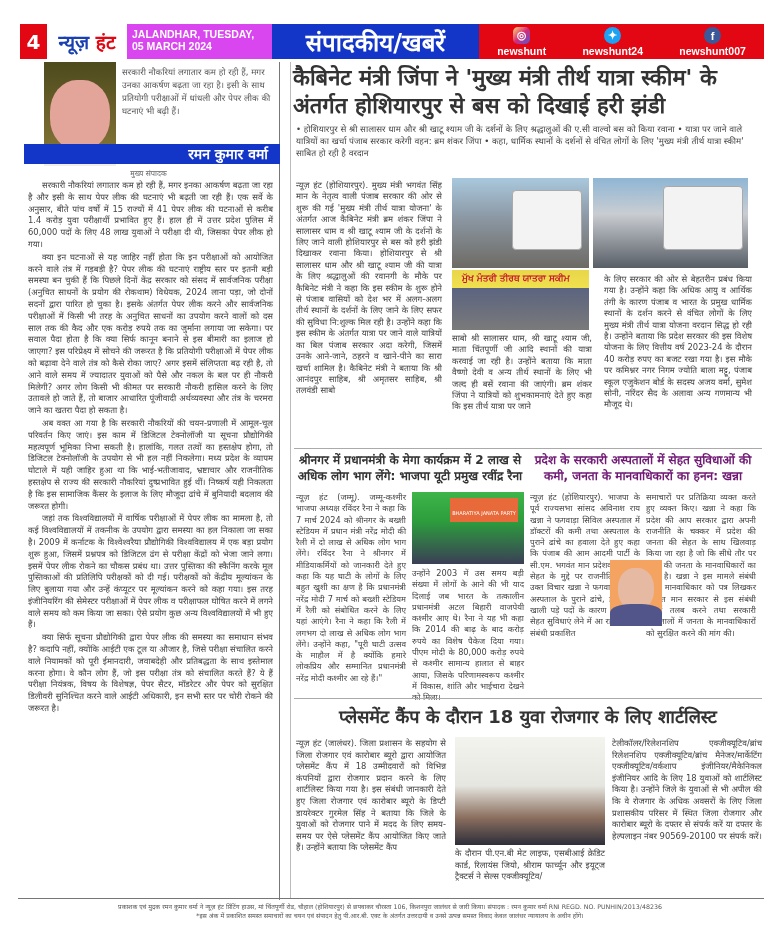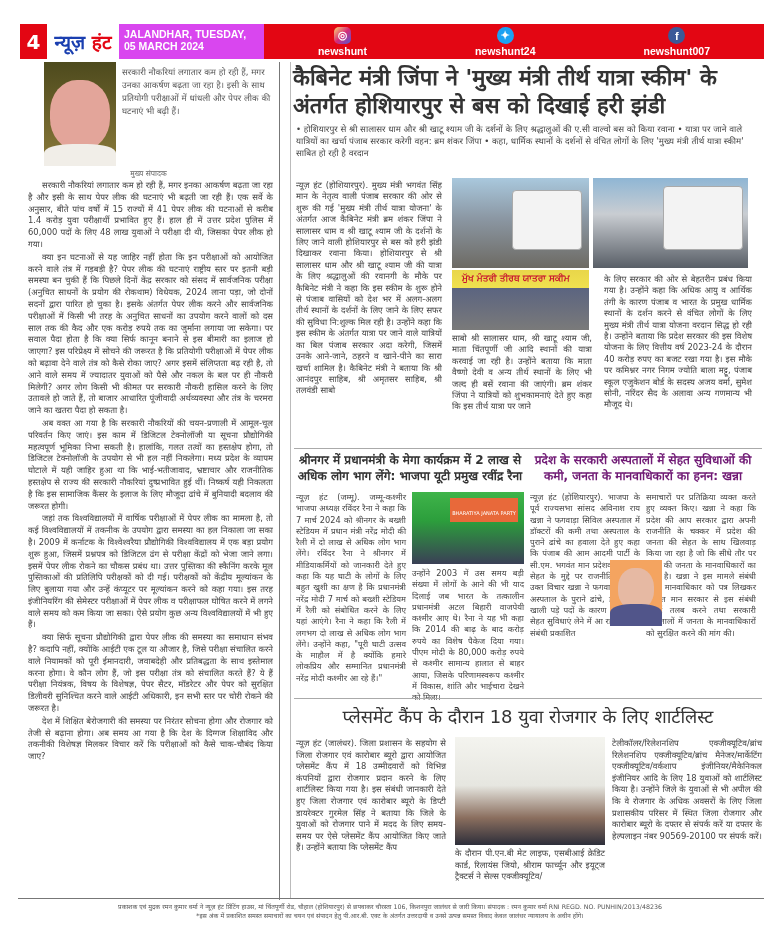--- a/index.html
+++ b/index.html
@@ -1,19 +1,19 @@
 <!DOCTYPE html>
 <html><head>
 <meta charset="utf-8">
 <style>
   *{box-sizing:border-box;margin:0;padding:0}
   body{width:768px;height:940px;background:#fff;font-family:"DejaVu Sans",sans-serif;color:#333;overflow:hidden;position:relative}
   .masthead{position:absolute;top:24px;left:20px;width:744px;height:35px;display:flex;align-items:stretch}
   .pageno{width:27px;background:#e30613;color:#fff;font-size:20px;font-weight:bold;display:flex;align-items:center;justify-content:center}
-  .brand{width:72px;display:flex;align-items:center;justify-content:center;color:#1a3fb0;font-size:19px;font-weight:bold;font-family:"DejaVu Serif",serif}
+  .brand{width:80px;display:flex;align-items:center;justify-content:center;color:#1a3fb0;font-size:19px;font-weight:bold;font-family:"DejaVu Serif",serif}
   .brand .hunt{color:#e30613}
   .dateline{width:145px;background:#d946ef;color:#fff;font-size:10.5px;font-weight:bold;padding:4px 0 0 5px;line-height:12px;font-family:"Liberation Sans",sans-serif}
   .section{width:207px;background:#1436c8;color:#fff;font-size:24px;font-weight:bold;display:flex;align-items:center;justify-content:center}
   .social{flex:1;background:#e30613;display:flex;justify-content:space-around;align-items:flex-end;padding-bottom:2px;font-family:"Liberation Sans",sans-serif}
   .soc{display:flex;flex-direction:column;align-items:center;color:#fff;font-size:10.5px;font-weight:bold}
   .soc .ic{width:17px;height:17px;border-radius:50%;display:flex;align-items:center;justify-content:center;color:#fff;font-size:11px;font-weight:bold;margin-bottom:1px}
   .ig{background:linear-gradient(135deg,#feda75,#d62976,#4f5bd5);border-radius:5px!important}
   .tw{background:#1da1f2}
   .fb{background:#3b5998}
 
@@ -46,21 +46,21 @@
   .art2-photo .stage{position:absolute;left:38px;top:6px;width:68px;height:24px;background:#e8693a;color:#fff;font-size:5px;text-align:center;padding-top:12px}
   .art2-c2{position:absolute;left:412px;top:568px;width:112px;font-size:8.2px;line-height:11.3px;text-align:justify;color:#444}
 
   .art3-title{position:absolute;left:530px;top:452px;width:226px;text-align:center;font-size:12px;font-weight:bold;line-height:16px;color:#701a75}
   .art3-c1{position:absolute;left:530px;top:492px;width:110px;font-size:8.2px;line-height:11.3px;text-align:justify;color:#444}
   .art3-c2{position:absolute;left:646px;top:492px;width:110px;font-size:8.2px;line-height:11.3px;text-align:justify;color:#444}
   .art3-photo{position:absolute;left:610px;top:560px;width:52px;height:66px;background:#f4a460;overflow:hidden}
   .art3-photo .f{position:absolute;left:8px;top:8px;width:36px;height:42px;border-radius:45%;background:#e6b9a3}
   .art3-photo .s{position:absolute;left:0;bottom:0;width:52px;height:22px;background:#51558a;border-radius:40% 40% 0 0}
 
-  .art4-title{position:absolute;left:293px;top:704px;width:470px;text-align:center;font-size:18px;font-weight:normal;color:#333}
+  .art4-title{position:absolute;left:293px;top:704px;width:470px;text-align:center;font-size:18px;font-weight:bold;color:#333}
   .art4-c1{position:absolute;left:296px;top:738px;width:150px;font-size:8.4px;line-height:11.6px;text-align:justify;color:#444}
   .art4-photo{position:absolute;left:455px;top:737px;width:150px;height:108px;background:linear-gradient(#f4f4ef,#e6e6e0 45%,#8a6e5e 75%,#2d2e3a)}
   .art4-c2{position:absolute;left:455px;top:848px;width:150px;font-size:8.4px;line-height:11.6px;text-align:justify;color:#444}
   .art4-c3{position:absolute;left:612px;top:738px;width:150px;font-size:8.4px;line-height:11.6px;text-align:justify;color:#444}
 
   .footer-rule{position:absolute;left:18px;top:898px;width:746px;height:1px;background:#777}
   .imprint{position:absolute;left:30px;top:902px;width:720px;font-size:6.3px;line-height:9px;text-align:center;color:#555}
   .vrule{position:absolute;left:290px;top:62px;width:1px;height:836px;background:#bbb}
   .hr{position:absolute;height:1px;background:#aaa}
 </style>
@@ -69,20 +69,21 @@
 
 <div class="masthead">
   <div class="pageno">4</div>
   <div class="brand">
     <span>न्यूज़</span>&nbsp;<span class="hunt">हंट</span>
   </div>
   <div class="dateline">
     <div>JALANDHAR, TUESDAY,</div>
     <div>05 MARCH 2024</div>
   </div>
+  <div class="section">संपादकीय/खबरें</div>
   <div class="social">
     <div class="soc">
       <span class="ic ig">◎</span>
       <span>newshunt</span>
     </div>
     <div class="soc">
       <span class="ic tw">✦</span>
       <span>newshunt24</span>
     </div>
     <div class="soc">
@@ -92,29 +93,29 @@
   </div>
 </div>
 
 <div class="col-left">
   <div class="byline-area">
     <div class="photo">
         <div class="face"></div>
         <div class="shirt"></div>
       </div>
     <div class="intro">सरकारी नौकरियां लगातार कम हो रही हैं, मगर उनका आकर्षण बढ़ता जा रहा है। इसी के साथ प्रतियोगी परीक्षाओं में धांधली और पेपर लीक की घटनाएं भी बढ़ी हैं।</div>
+    <div class="nameplate">रमन कुमार वर्मा</div>
   </div>
   <div class="role">मुख्य संपादक</div>
   <div class="body-text">
     <p>सरकारी नौकरियां लगातार कम हो रही हैं, मगर इनका आकर्षण बढ़ता जा रहा है और इसी के साथ पेपर लीक की घटनाएं भी बढ़ती जा रही हैं। एक सर्वे के अनुसार, बीते पांच वर्षों में 15 राज्यों में 41 पेपर लीक की घटनाओं से करीब 1.4 करोड़ युवा परीक्षार्थी प्रभावित हुए हैं। हाल ही में उत्तर प्रदेश पुलिस में 60,000 पदों के लिए 48 लाख युवाओं ने परीक्षा दी थी, जिसका पेपर लीक हो गया।</p>
     <p>क्या इन घटनाओं से यह जाहिर नहीं होता कि इन परीक्षाओं को आयोजित करने वाले तंत्र में गड़बड़ी है? पेपर लीक की घटनाएं राष्ट्रीय स्तर पर इतनी बड़ी समस्या बन चुकी हैं कि पिछले दिनों केंद्र सरकार को संसद में सार्वजनिक परीक्षा (अनुचित साधनों के प्रयोग की रोकथाम) विधेयक, 2024 लाना पड़ा, जो दोनों सदनों द्वारा पारित हो चुका है। इसके अंतर्गत पेपर लीक करने और सार्वजनिक परीक्षाओं में किसी भी तरह के अनुचित साधनों का उपयोग करने वालों को दस साल तक की कैद और एक करोड़ रुपये तक का जुर्माना लगाया जा सकेगा। पर सवाल पैदा होता है कि क्या सिर्फ कानून बनाने से इस बीमारी का इलाज हो जाएगा? इस परिप्रेक्ष्य में सोचने की जरूरत है कि प्रतियोगी परीक्षाओं में पेपर लीक को बढ़ावा देने वाले तंत्र को कैसे रोका जाए? अगर इसमें संलिप्तता बढ़ रही है, तो आने वाले समय में ज्यादातर युवाओं को पैसे और नकल के बल पर ही नौकरी मिलेगी? अगर लोग किसी भी कीमत पर सरकारी नौकरी हासिल करने के लिए उतावले हो जाते हैं, तो बाजार आधारित पूंजीवादी अर्थव्यवस्था और तंत्र के चरमरा जाने का खतरा पैदा हो सकता है।</p>
     <p>अब वक्त आ गया है कि सरकारी नौकरियों की चयन-प्रणाली में आमूल-चूल परिवर्तन किए जाएं। इस काम में डिजिटल टेक्नोलॉजी या सूचना प्रौद्योगिकी महत्वपूर्ण भूमिका निभा सकती है। हालांकि, गलत तत्वों का हस्तक्षेप होगा, तो डिजिटल टेक्नोलॉजी के उपयोग से भी हल नहीं निकलेगा। मध्य प्रदेश के व्यापम घोटाले में यही जाहिर हुआ था कि भाई-भतीजावाद, भ्रष्टाचार और राजनीतिक हस्तक्षेप से राज्य की सरकारी नौकरियां दुष्प्रभावित हुई थीं। निष्कर्ष यही निकलता है कि इस सामाजिक कैंसर के इलाज के लिए मौजूदा ढांचे में बुनियादी बदलाव की जरूरत होगी।</p>
     <p>जहां तक विश्वविद्यालयों में वार्षिक परीक्षाओं में पेपर लीक का मामला है, तो कई विश्वविद्यालयों में तकनीक के उपयोग द्वारा समस्या का हल निकाला जा सका है। 2009 में कर्नाटक के विश्वेश्वरैया प्रौद्योगिकी विश्वविद्यालय में एक बड़ा प्रयोग शुरू हुआ, जिसमें प्रश्नपत्र को डिजिटल ढंग से परीक्षा केंद्रों को भेजा जाने लगा। इसमें पेपर लीक रोकने का चौकस प्रबंध था। उत्तर पुस्तिका की स्कैनिंग करके मूल पुस्तिकाओं की प्रतिलिपि परीक्षकों को दी गई। परीक्षकों को केंद्रीय मूल्यांकन के लिए बुलाया गया और उन्हें कंप्यूटर पर मूल्यांकन करने को कहा गया। इस तरह इंजीनियरिंग की सेमेस्टर परीक्षाओं में पेपर लीक व परीक्षाफल घोषित करने में लगने वाले समय को कम किया जा सका। ऐसे प्रयोग कुछ अन्य विश्वविद्यालयों में भी हुए हैं।</p>
     <p>क्या सिर्फ सूचना प्रौद्योगिकी द्वारा पेपर लीक की समस्या का समाधान संभव है? कदापि नहीं, क्योंकि आईटी एक टूल या औजार है, जिसे परीक्षा संचालित करने वाले नियामकों को पूरी ईमानदारी, जवाबदेही और प्रतिबद्धता के साथ इस्तेमाल करना होगा। वे कौन लोग हैं, जो इस परीक्षा तंत्र को संचालित करते हैं? ये हैं परीक्षा नियंत्रक, विषय के विशेषज्ञ, पेपर सैटर, मॉडरेटर और पेपर को सुरक्षित डिलीवरी सुनिश्चित करने वाले आईटी अधिकारी, इन सभी स्तर पर चोरी रोकने की जरूरत है।</p>
-    <p>देश में शिक्षित बेरोजगारी की समस्या पर निरंतर सोचना होगा और रोजगार को तेजी से बढ़ाना होगा। अब समय आ गया है कि देश के दिग्गज शिक्षाविद और तकनीकी विशेषज्ञ मिलकर विचार करें कि परीक्षाओं को कैसे चाक-चौबंद किया जाए?</p>
   </div>
 </div>
 
 <div class="vrule"></div>
 
 <div class="hero-title">कैबिनेट मंत्री जिंपा ने 'मुख्य मंत्री तीर्थ यात्रा स्कीम' के अंतर्गत होशियारपुर से बस को दिखाई हरी झंडी</div>
 <div class="hero-sub">• होशियारपुर से श्री सालासर धाम और श्री खाटू श्याम जी के दर्शनों के लिए श्रद्धालुओं की ए.सी वाल्वो बस को किया रवाना • यात्रा पर जाने वाले यात्रियों का खर्चा पंजाब सरकार करेगी वहन: ब्रम शंकर जिंपा • कहा, धार्मिक स्थानों के दर्शनों से वंचित लोगों के लिए 'मुख्य मंत्री तीर्थ यात्रा स्कीम' साबित हो रही है वरदान</div>
 <div class="hero-c1">न्यूज़ हंट (होशियारपुर). मुख्य मंत्री भगवंत सिंह मान के नेतृत्व वाली पंजाब सरकार की ओर से शुरू की गई 'मुख्य मंत्री तीर्थ यात्रा योजना' के अंतर्गत आज कैबिनेट मंत्री ब्रम शंकर जिंपा ने सालासर धाम व श्री खाटू श्याम जी के दर्शनों के लिए जाने वाली होशियारपुर से बस को हरी झंडी दिखाकर रवाना किया। होशियारपुर से श्री सालासर धाम और श्री खाटू श्याम जी की यात्रा के लिए श्रद्धालुओं की रवानगी के मौके पर कैबिनेट मंत्री ने कहा कि इस स्कीम के शुरू होने से पंजाब वासियों को देश भर में अलग-अलग तीर्थ स्थानों के दर्शनों के लिए जाने के लिए सफर की सुविधा नि:शुल्क मिल रही है। उन्होंने कहा कि इस स्कीम के अंतर्गत यात्रा पर जाने वाले यात्रियों का बिल पंजाब सरकार अदा करेगी, जिसमें उनके आने-जाने, ठहरने व खाने-पीने का सारा खर्चा शामिल है। कैबिनेट मंत्री ने बताया कि श्री आनंदपुर साहिब, श्री अमृतसर साहिब, श्री तलवंडी साबो</div>
 <div class="photo-bus1">
   <div class="bus" style="left:60px;top:12px;width:70px;height:60px"></div>

